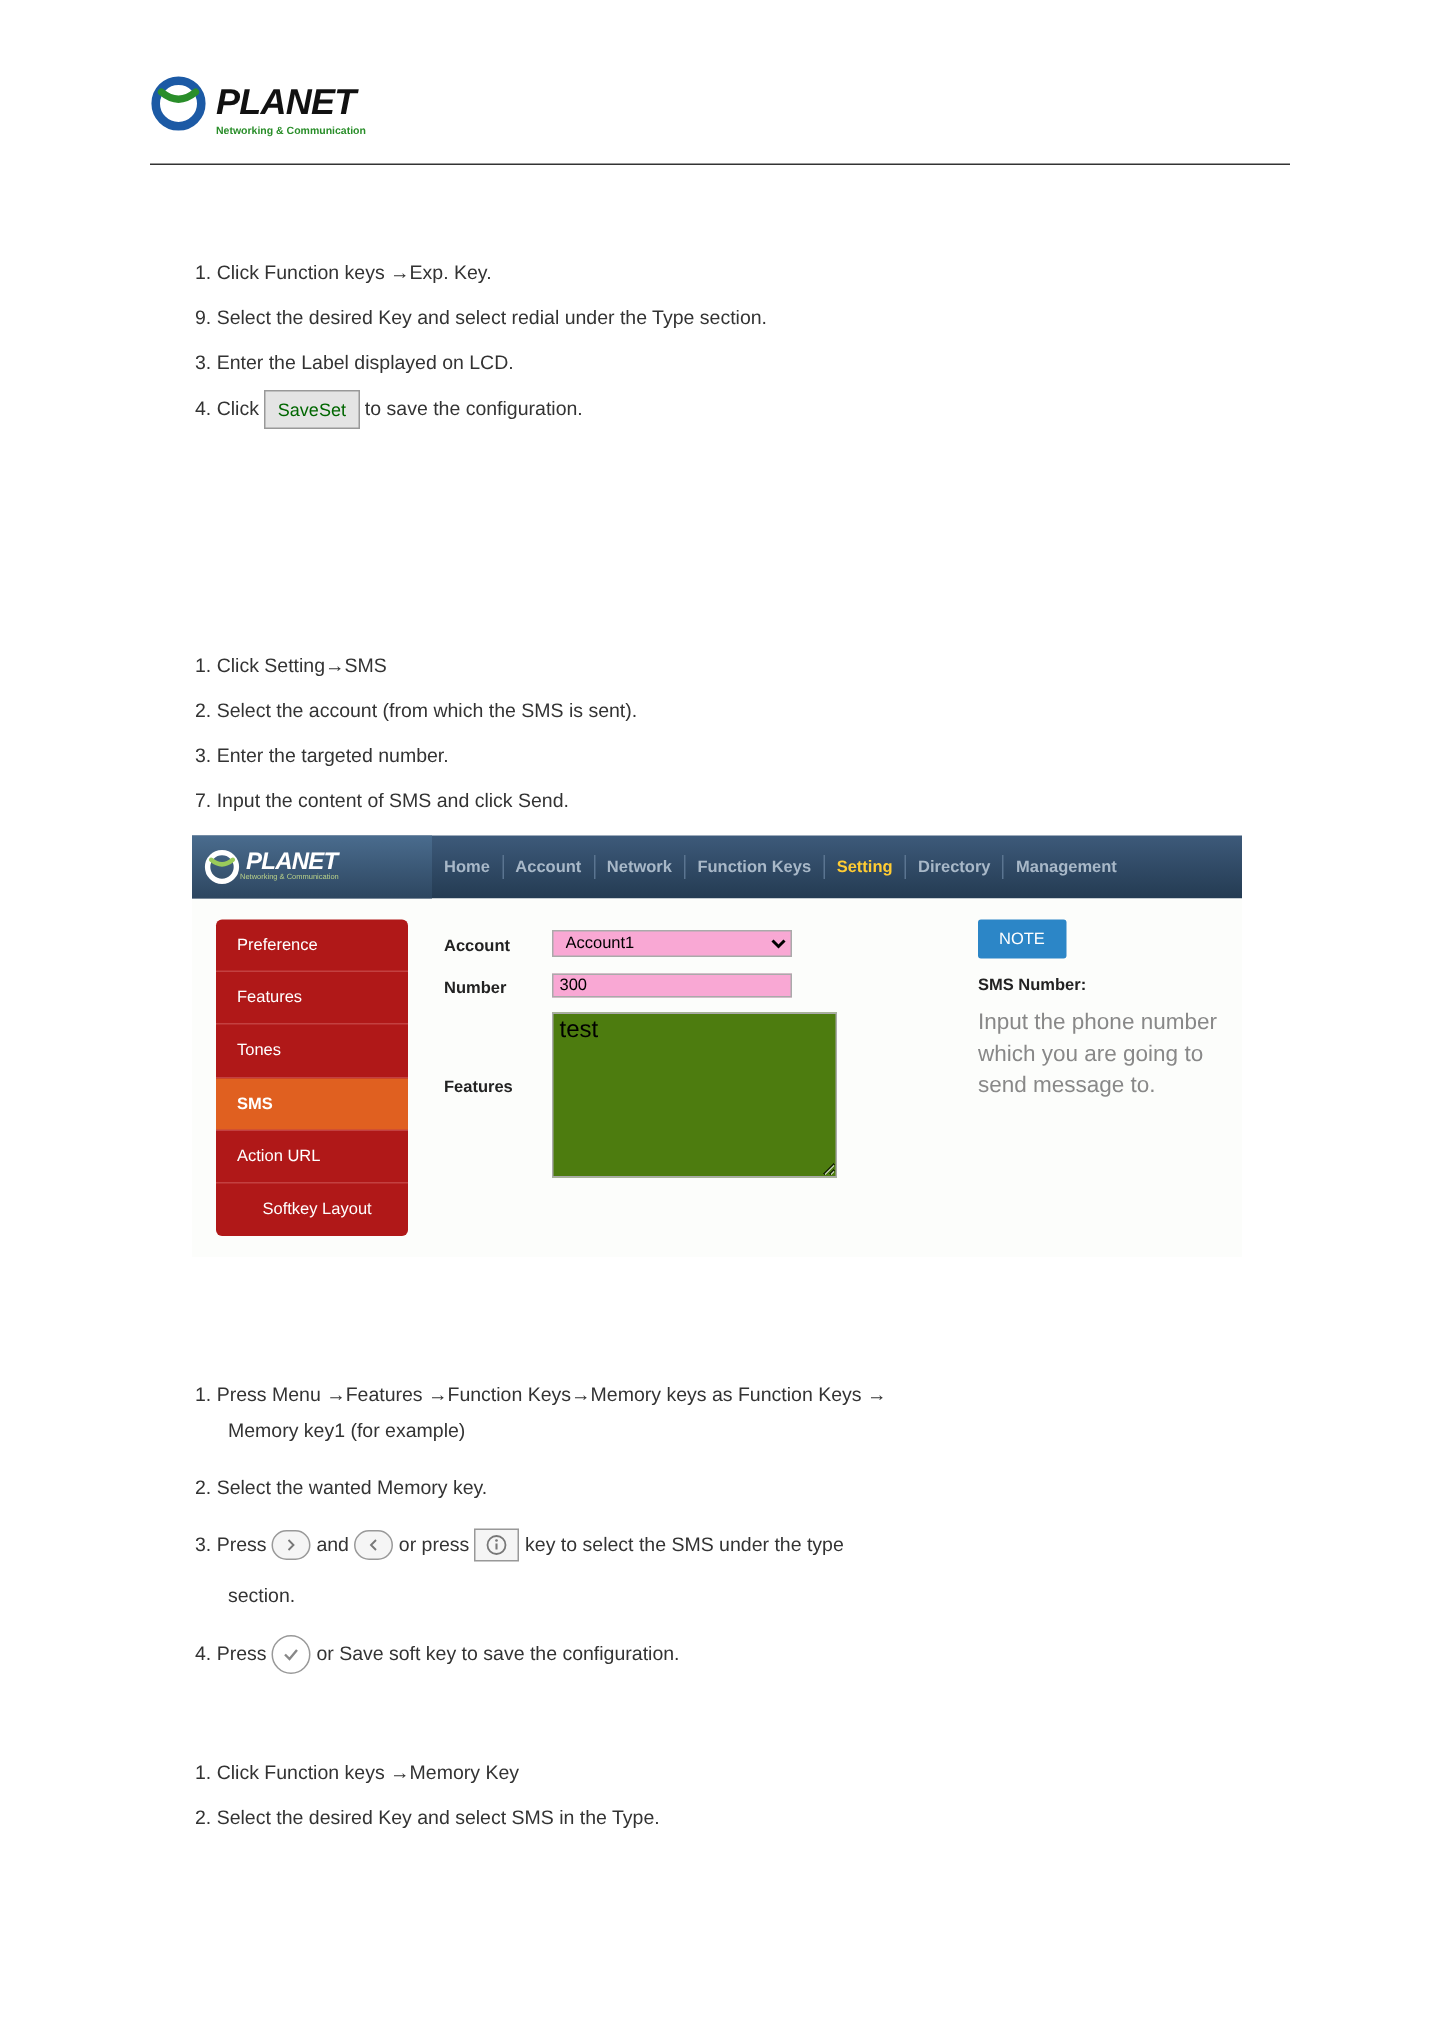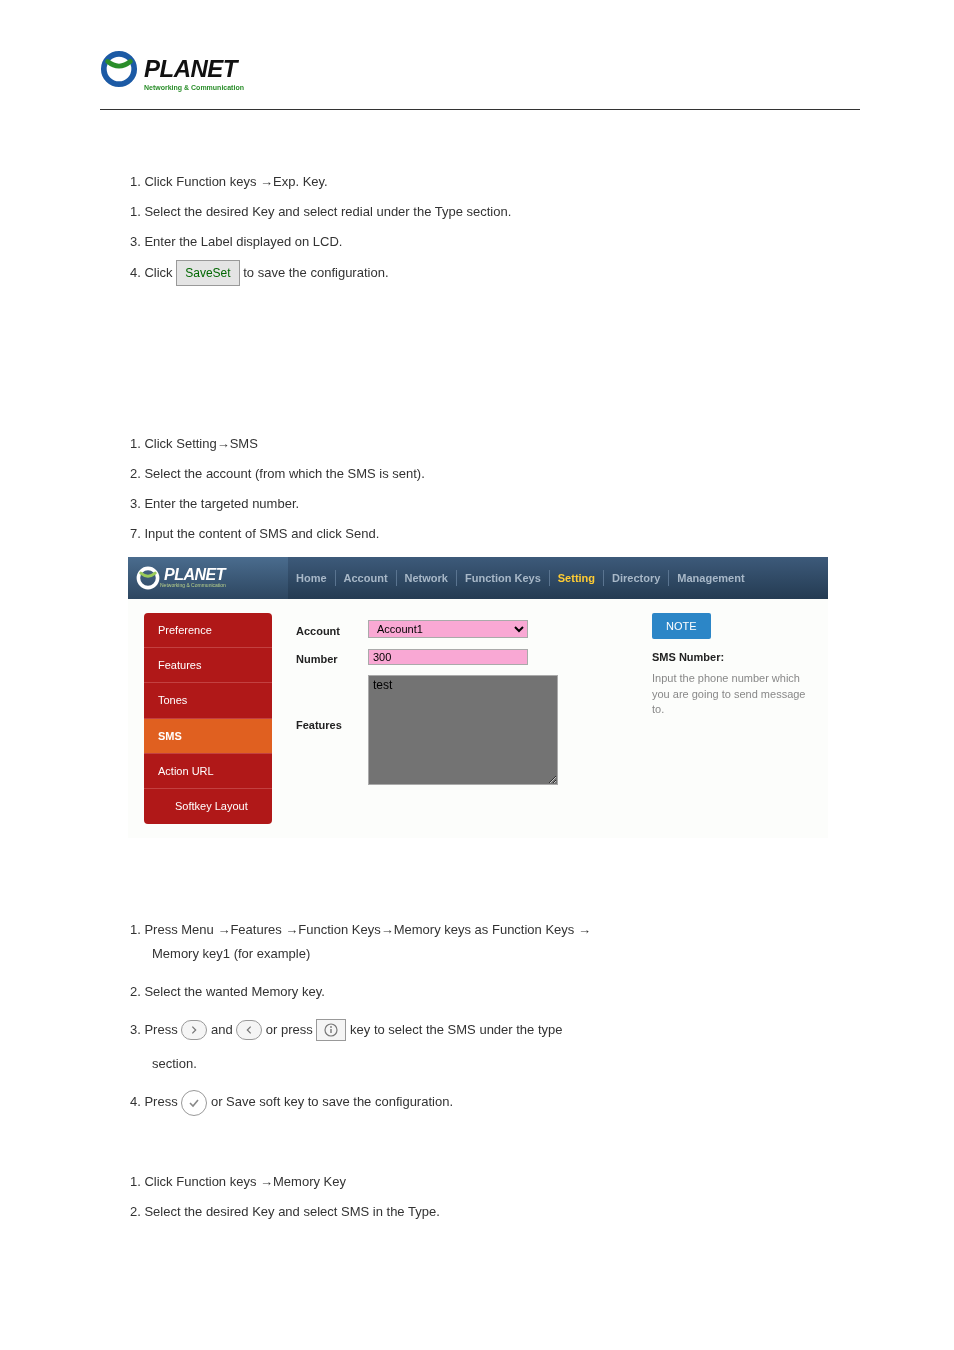--- a/index.html
+++ b/index.html
@@ -35,25 +35,25 @@
   .ss-sidebar { width: 160px; padding: 14px 16px; }
   .ss-side-box { border-radius: 4px; overflow: hidden; background: #b01818; }
   .ss-side-item { font-size: 11px; color: #fff; padding: 7px 14px; border-bottom: 1px solid #c34040; cursor: pointer; }
   .ss-side-item.active { background: #e06020; font-weight: bold; }
   .ss-side-item.last { border-bottom: none; margin-left: 17px; }
   .ss-form { flex: 1; padding: 20px 8px 14px 8px; font-size: 11px; }
   .ss-form-row { display: flex; margin-bottom: 6px; align-items: flex-start; }
   .ss-form-label { width: 72px; font-weight: bold; color: #222; padding-top: 2px; }
   .ss-form-field { }
   .ss-form-field select, .ss-form-field input { width: 160px; font-size: 11px; padding: 1px 4px; border: 1px solid #aaa; background: #f9a8d4; font-family: inherit; }
-  .ss-form-field textarea { width: 190px; height: 110px; font-size: 12px; padding: 2px 4px; border: 1px solid #aaa; background: #737373; font-family: inherit; resize: both; }
+  .ss-form-field textarea { width: 190px; height: 110px; font-size: 16px; padding: 2px 4px; border: 1px solid #aaa; background: #4d7c0f; font-family: inherit; resize: both; }
   .ss-note-col { width: 180px; padding: 14px 14px 14px 4px; }
   .ss-note-badge { display: inline-block; background: #2c86c7; color: #fff; font-size: 11px; padding: 3px 14px; border-radius: 2px; margin-bottom: 8px; }
   .ss-note-title { font-size: 11px; font-weight: bold; color: #222; margin-bottom: 4px; }
-  .ss-note-text { font-size: 11px; color: #888; line-height: 1.4; }
+  .ss-note-text { font-size: 15px; color: #888; line-height: 1.4; }
 
   .key-round { display: inline-flex; align-items: center; justify-content: center; width: 26px; height: 20px; border: 1px solid #999; border-radius: 10px; background: #f5f5f5; font-size: 12px; color: #666; vertical-align: middle; }
   .key-rect { display: inline-flex; align-items: center; justify-content: center; width: 30px; height: 22px; border: 1px solid #999; background: #f5f5f5; vertical-align: middle; }
   .key-rect svg { width: 16px; height: 16px; }
   .key-circle { display: inline-flex; align-items: center; justify-content: center; width: 26px; height: 26px; border: 1.5px solid #999; border-radius: 50%; background: #fff; vertical-align: middle; }
   .key-circle svg { width: 14px; height: 14px; }
 
   .list4 li { margin-bottom: 14px; }
   .justify { display:flex; justify-content: space-between; }
   .justify > span:last-child { flex-shrink: 0; }
@@ -74,21 +74,21 @@
       <div class="logo-text">PLANET</div>
     </div>
     <div class="logo-sub">Networking &amp; Communication</div>
     <hr class="hr-line">
   </div>
 
   <div class="content">
 
     <ol>
       <li>1.  Click Function keys →Exp. Key.</li>
-      <li>1.  Select the desired Key and select redial under the Type section.</li>
+      <li>9.  Select the desired Key and select redial under the Type section.</li>
       <li>3.  Enter the Label displayed on LCD.</li>
       <li>
         <span>4.  Click </span>
         <span class="btn-inline">SaveSet</span>
         <span> to save the configuration.</span>
       </li>
     </ol>
 
     <div class="section-gap"></div>
 

